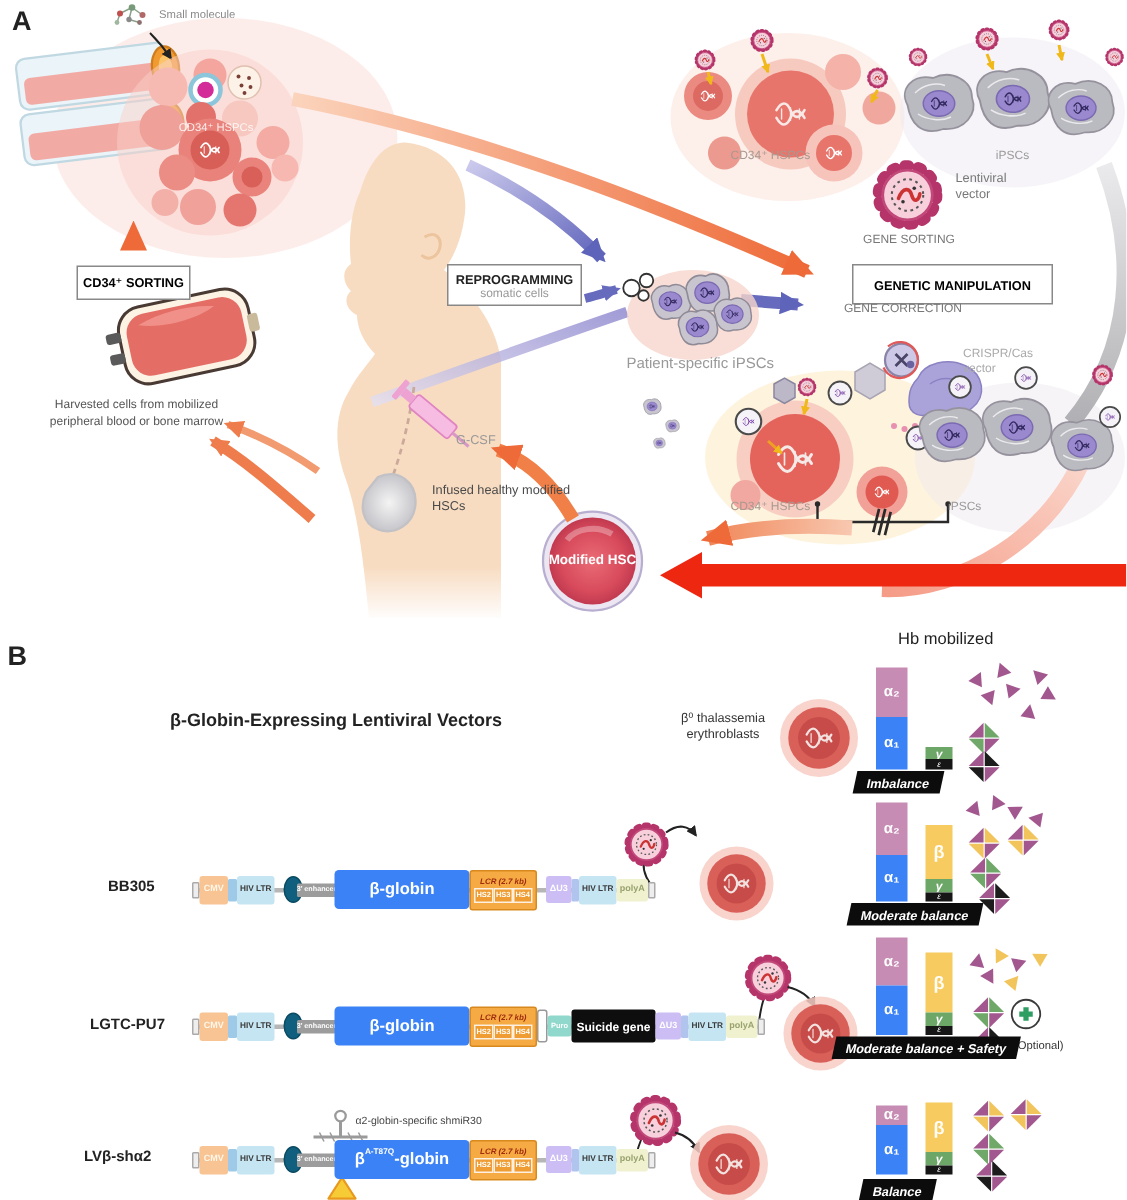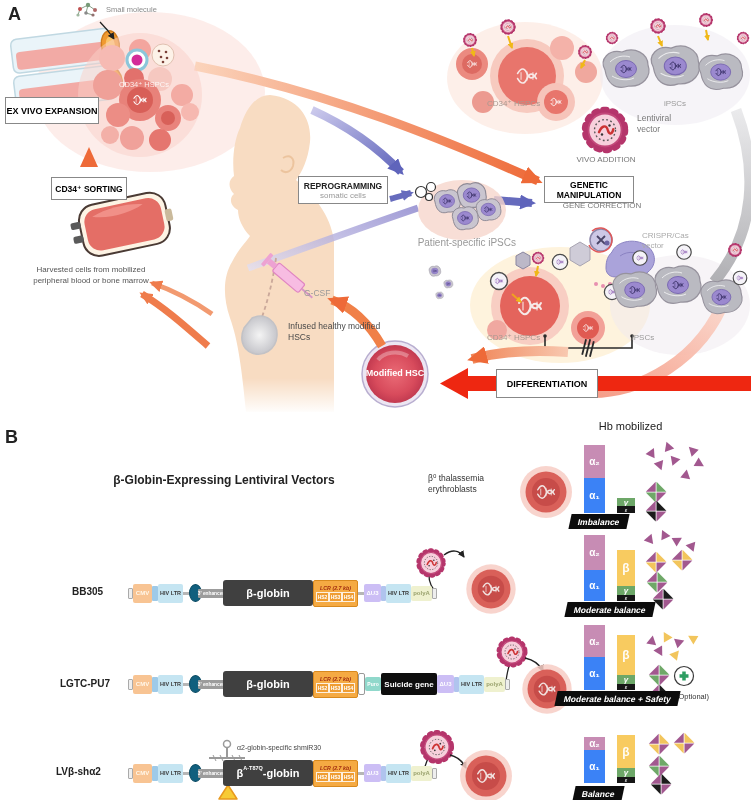--- a/index.html
+++ b/index.html
@@ -16,21 +16,21 @@
   .seg{display:flex;align-items:center;justify-content:center;box-sizing:border-box;border-radius:2px;font-weight:bold;flex-shrink:0;}
   .cap{width:3px;height:9px;background:#eee;border:1px solid #aaa;border-radius:1px;flex-shrink:0;}
   .sliver{width:6px;height:15px;background:#9ecae8;border-radius:1px;flex-shrink:0;}
   .sliver.s2{width:5px;background:#b0c4ee;}
   .conn{width:6px;flex-shrink:0;}
   .seg.cmv{width:19px;height:19px;background:#f8c493;color:#fff7ea;font-size:6px;}
   .seg.ltr{width:25px;height:19px;background:#c5e5f2;color:#3a3a3a;font-size:5.5px;}
   .enh-wrap{width:34px;height:20px;position:relative;flex-shrink:0;}
   .enh-oval{position:absolute;left:0;top:1px;width:13px;height:18px;background:#115f7e;border:1px solid #0a4a62;border-radius:50%;box-sizing:border-box;}
   .enh-label{position:absolute;left:9px;top:6px;width:26px;height:9px;background:#9c9c9c;color:#fff;font-size:4.8px;font-weight:bold;display:flex;align-items:center;justify-content:center;border-radius:1px;white-space:nowrap;}
-  .seg.globin{width:90px;height:26px;background:#404040;color:#fff;font-size:11px;border-radius:3px;white-space:nowrap;}
+  .seg.globin{width:90px;height:26px;background:#3b82f6;color:#fff;font-size:11px;border-radius:3px;white-space:nowrap;}
   .seg.globin sup{font-size:5.5px;line-height:1;transform:translateY(-4px);}
   .lcr{width:45px;height:27px;background:#f5aa43;border:1px solid #d8891e;border-radius:2px;display:flex;flex-direction:column;align-items:center;justify-content:center;box-sizing:border-box;flex-shrink:0;}
   .lcr-t{font-size:5.3px;font-weight:bold;font-style:italic;color:#a02c10;white-space:nowrap;}
   .hs-row{display:flex;margin-top:1px;}
   .hs-row span{width:13px;height:10px;background:#ef9d33;border:0.8px solid rgba(255,255,255,0.85);color:#fff;font-size:5px;font-weight:bold;display:flex;align-items:center;justify-content:center;box-sizing:border-box;}
   .seg.du3{width:17px;height:18px;background:#ccbef5;color:#fff;font-size:6px;}
   .seg.polya{width:21px;height:15px;background:#eff1cf;color:#9aa26e;font-size:6px;}
   .seg.white{width:7px;height:22px;background:#fff;border:1px solid #999;}
   .seg.puro{width:16px;height:14px;background:#90d8cb;color:#fff;font-size:5px;}
   .seg.suicide{width:56px;height:22px;background:#0e0e0e;color:#fff;font-size:8px;border-radius:2px;}
@@ -459,62 +459,56 @@
   <use href="#dmy" transform="translate(673,732)"></use>
   <use href="#dmg" transform="translate(648,755)"></use>
   <use href="#dmk" transform="translate(650,773)"></use>
 </g>
 </svg>
 
 <div class="txt bold" style="left:8px;top:4px;font-size:18px;">A</div>
 <div class="txt" style="left:106px;top:5px;font-size:7.5px;color:#8a8a8a;">Small molecule</div>
 <div class="txt" style="left:102px;top:80px;width:84px;font-size:7.5px;color:rgba(255,255,255,0.85);text-align:center;">CD34⁺ HSPCs</div>
 
-<div class="pbox" style="left:5px;top:97px;width:94px;height:27px;font-size:9px;font-weight:bold;">
-      <span>EX VIVO EXPANSION</span>
-    </div>
 <div class="pbox" style="left:51px;top:177px;width:76px;height:23px;font-size:8.5px;font-weight:bold;">
       <span>CD34⁺ SORTING</span>
     </div>
 <div class="txt" style="left:26px;top:265px;width:130px;font-size:8px;color:#555;text-align:center;line-height:1.35;">Harvested cells from mobilized peripheral blood or bone marrow</div>
 
 <div class="pbox" style="left:298px;top:176px;width:90px;height:28px;">
   <span class="bold" style="font-size:8.5px;">REPROGRAMMING</span>
   <span class="gray" style="font-size:8px;">somatic cells</span>
 </div>
 <div class="txt" style="left:416px;top:237px;width:100px;font-size:10px;color:#999;text-align:right;">Patient-specific iPSCs</div>
 <div class="txt" style="left:304px;top:288px;font-size:8.5px;color:#999;">G-CSF</div>
 <div class="txt" style="left:288px;top:321px;width:95px;font-size:8.5px;color:#4a4a4a;line-height:1.3;">Infused healthy modified HSCs</div>
 
 <div class="txt" style="left:487px;top:99px;width:80px;font-size:8px;color:#a89890;">CD34⁺ HSPCs</div>
 <div class="txt" style="left:650px;top:99px;width:50px;font-size:8px;color:#9a9a9a;text-align:center;">iPSCs</div>
 <div class="txt" style="left:637px;top:113px;width:60px;font-size:8.5px;color:#777;line-height:1.25;">
   <div>Lentiviral</div>
   <div>vector</div>
 </div>
-<div class="txt" style="left:556px;top:155px;width:100px;font-size:8px;color:#777;text-align:center;">VIVO ADDITION</div>
-<div class="pbox" style="left:544px;top:176px;width:90px;height:27px;font-size:8.5px;font-weight:bold;align-items:center;">
+<div class="txt" style="left:556px;top:155px;width:100px;font-size:8px;color:#777;text-align:center;">GENE SORTING</div>
+<div class="pbox" style="left:568px;top:176px;width:134px;height:27px;font-size:8.5px;font-weight:bold;align-items:center;">
       <span>GENETIC MANIPULATION</span>
     </div>
 <div class="txt" style="left:552px;top:201px;width:100px;font-size:8px;color:#777;text-align:center;">GENE CORRECTION</div>
 <div class="txt" style="left:642px;top:231px;width:60px;font-size:8px;color:#aaa;line-height:1.25;">
   <div>CRISPR/Cas</div>
   <div>vector</div>
 </div>
 <div class="txt" style="left:487px;top:333px;width:80px;font-size:8px;color:#a89890;">CD34⁺ HSPCs</div>
 <div class="txt" style="left:632px;top:333px;width:50px;font-size:8px;color:#9a9a9a;">iPSCs</div>
 <div class="txt" style="left:362px;top:368px;width:66px;font-size:9px;font-weight:bold;color:#fff;text-align:center;">Modified HSC</div>
-<div class="pbox" style="left:496px;top:369px;width:102px;height:29px;font-size:9px;font-weight:bold;">
-      <span>DIFFERENTIATION</span>
-    </div>
 
 <div class="txt bold" style="left:5px;top:427px;font-size:18px;">B</div>
 <div class="txt bold" style="left:88px;top:473px;width:272px;font-size:12px;text-align:center;">β-Globin-Expressing Lentiviral Vectors</div>
 <div class="txt" style="left:578px;top:420px;width:105px;font-size:11px;color:#222;text-align:center;">Hb mobilized</div>
-<div class="txt" style="left:428px;top:473px;width:80px;font-size:8.5px;color:#333;line-height:1.3;">
+<div class="txt" style="left:442px;top:473px;width:80px;font-size:8.5px;color:#333;text-align:center;line-height:1.3;">
   <div>β⁰ thalassemia</div>
   <div>erythroblasts</div>
 </div>
 <div class="txt bold" style="left:72px;top:586px;font-size:10px;">BB305</div>
 <div class="txt bold" style="left:60px;top:678px;font-size:10px;">LGTC-PU7</div>
 <div class="txt bold" style="left:56px;top:766px;font-size:10px;">LVβ-shα2</div>
 <div class="txt" style="left:237px;top:744px;width:120px;font-size:7px;color:#444;">α2-globin-specific shmiR30</div>
 <div class="txt" style="left:676px;top:692px;width:50px;font-size:7.5px;color:#333;">(Optional)</div>
 
 <div class="construct" style="left:128px;top:576px;">

